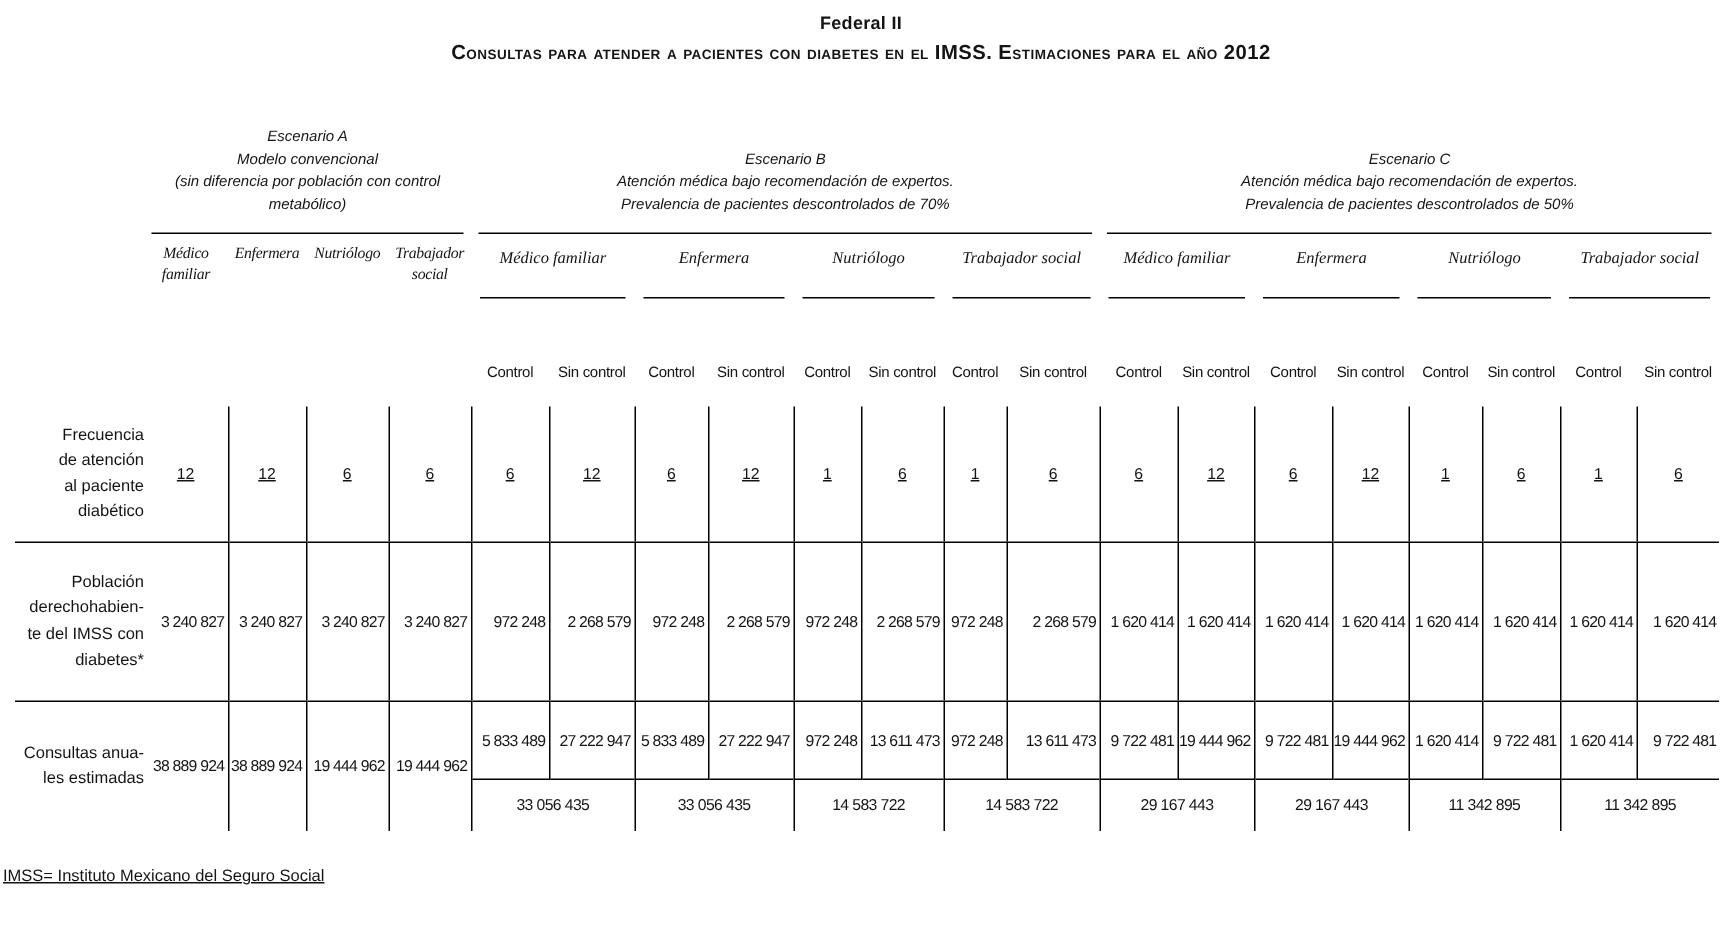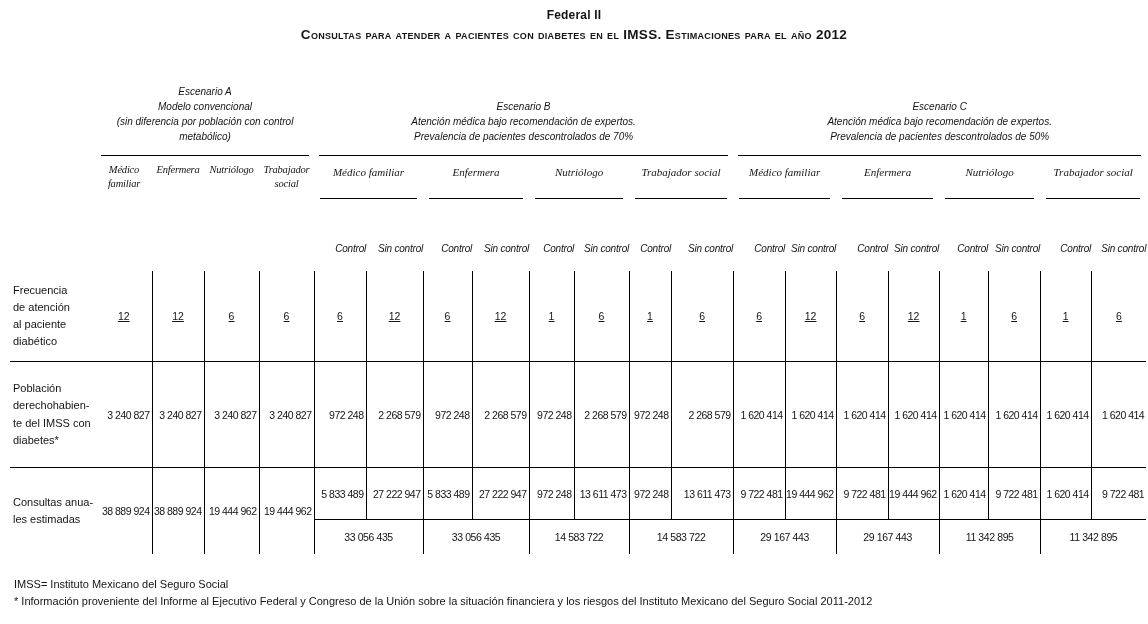--- a/index.html
+++ b/index.html
@@ -12,30 +12,30 @@
   .bl{border-left:1px solid #000;}
   .bb{border-bottom:1px solid #000;}
   .bt{border-top:1px solid #000;}
   .r-scen td{height:92px;vertical-align:bottom;}
   .scen{font-style:italic;text-align:center;line-height:1.5;white-space:pre;font-size:10px;border-bottom:1px solid #000;margin:0 5px;padding-bottom:11px;}
   .r-prof td{height:62px;font-family:Liberation Serif, serif;}
   .profA{font-style:italic;text-align:center;vertical-align:top;padding-top:7px;white-space:pre;line-height:1.3;font-size:10.5px;letter-spacing:-.2px;}
   .pairtd{vertical-align:top;}
   .pair{font-style:italic;text-align:center;white-space:nowrap;font-size:11px;border-bottom:1px solid #000;margin:0 6px;padding:10px 0 20px;}
   .r-ctrl td{height:46px;}
-  .ctrl{font-style:italic;text-align:right;font-size:10px;letter-spacing:-.2px;white-space:nowrap;}
+  .ctrl{text-align:center;font-size:10px;letter-spacing:-.2px;white-space:nowrap;}
   .r-frec td{height:90px;}
   .r-pob td{height:105px;}
   .r-ct td{height:51px;}
   .r-cb td{height:34px;}
-  .rl{font-size:11px;line-height:1.55;white-space:pre;text-align:left;padding-left:3px;}
+  .rl{font-size:11px;line-height:1.55;white-space:pre;text-align:right;padding-left:3px;}
   .cnum{text-align:center;font-size:10.5px;text-decoration:underline;}
   .num{text-align:right;font-size:10.5px;letter-spacing:-.5px;white-space:nowrap;padding-right:2px;}
   .tot{text-align:center;font-size:10.5px;letter-spacing:-.4px;white-space:nowrap;}
-  .footnotes{margin:22px 0 0 14px;font-size:11px;line-height:1.5;}
+  .footnotes{margin:22px 0 0 2px;font-size:11px;line-height:1.5;text-decoration:underline;}
 </style>
 </head>
 <body>
 
 <div class="titleblock">
   <div class="t1">Federal II</div>
   <div class="t2">Consultas para atender a pacientes con diabetes en el IMSS. Estimaciones para el año 2012</div>
 </div>
 
 <table>
@@ -226,14 +226,13 @@
     <td colspan="2" class="tot bl bt">29 167 443</td>
     <td colspan="2" class="tot bl bt">29 167 443</td>
     <td colspan="2" class="tot bl bt">11 342 895</td>
     <td colspan="2" class="tot bl bt">11 342 895</td>
   </tr>
 </tbody>
   </table>
 
 <div class="footnotes">
   <div>IMSS= Instituto Mexicano del Seguro Social</div>
-  <div>* Información proveniente del Informe al Ejecutivo Federal y Congreso de la Unión sobre la situación financiera y los riesgos del Instituto Mexicano del Seguro Social 2011-2012</div>
 </div>
 
 </body></html>

